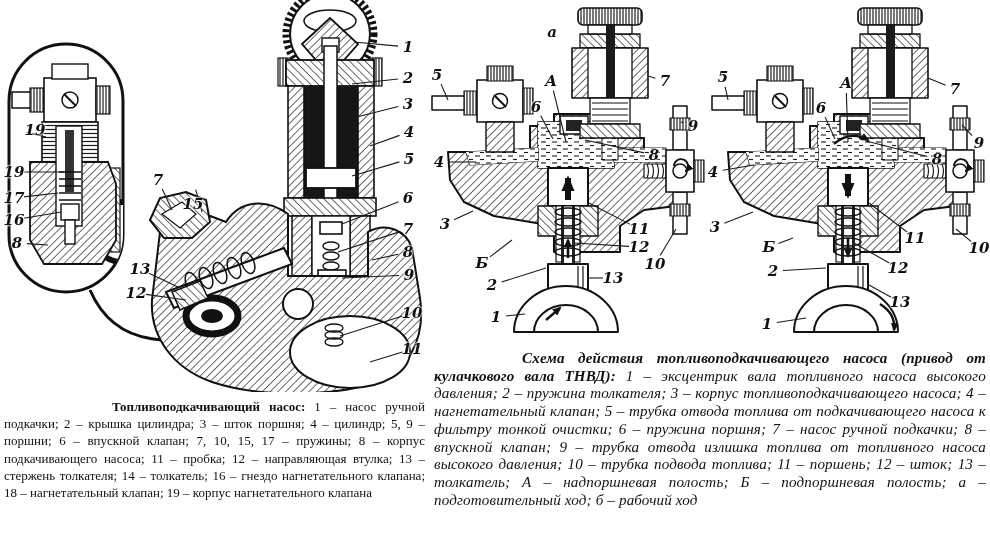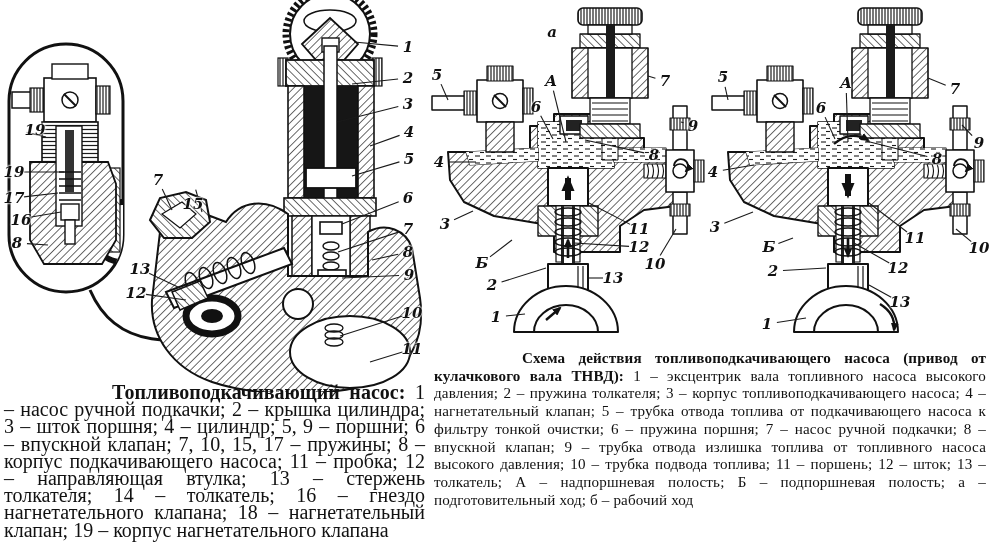--- a/index.html
+++ b/index.html
@@ -17,26 +17,26 @@
     position:absolute;z-index:6;transform:translate(-50%,-50%);
     font:italic bold 15px "DejaVu Serif",serif;color:#111;
     text-shadow:0 0 2px #fff,0 0 2px #fff,0 0 3px #fff;
     white-space:nowrap;pointer-events:none;
   }
   .caption{
     position:absolute;z-index:4;text-align:justify;color:#111;
   }
   .cap-title{font-weight:bold;}
   .caption-left{
-    left:4px;top:384px;width:421px;
-    font-size:20px;line-height:17.2px;text-indent:108px;
+    left:4px;top:398px;width:421px;
+    font-size:13px;line-height:17.2px;text-indent:108px;
   }
   .caption-right{
     left:434px;top:350px;width:552px;
-    font-size:15.1px;line-height:17.7px;text-indent:88px;letter-spacing:0.01em;
+    font-size:15.1px;line-height:17.7px;text-indent:88px;letter-spacing:0.01em;font-style:italic;
   }
 </style>
 </head>
 <body>
 
 <div class="page" id="page">
 
   <svg class="art" id="art-left" width="430" height="392" viewBox="0 0 430 392">
     <defs>
       <pattern id="hatchA" width="5.5" height="5.5" patternUnits="userSpaceOnUse" patternTransform="rotate(45)">
@@ -328,21 +328,21 @@
     <div class="co" style="left: 409px; top: 275px;">9</div>
     <div class="co" style="left: 412px; top: 313px;">10</div>
     <div class="co" style="left: 412px; top: 349px;">11</div>
     <div class="co" style="left: 158px; top: 180px;">7</div>
     <div class="co" style="left: 193px; top: 180px; margin-top: 24px;">15</div>
     <div class="co" style="left: 140px; top: 269px;">13</div>
     <div class="co" style="left: 136px; top: 293px;">12</div>
     <div class="co" style="left: 35px; top: 130px; text-align: center;">19</div>
     <div class="co" style="left: 14px; top: 172px;">19</div>
     <div class="co" style="left: 14px; top: 198px;">17</div>
-    <div class="co" style="left: 21px; top: 220px;">16</div>
+    <div class="co" style="left: 14px; top: 220px;">16</div>
     <div class="co" style="left: 17px; top: 243px;">8</div>
     <div class="co" style="left: 437px; top: 75px;">5</div>
     <div class="co" style="left: 552px; top: 32px;">a</div>
     <div class="co" style="left: 551px; top: 81px;">А</div>
     <div class="co" style="left: 536px; top: 107px;">6</div>
     <div class="co" style="left: 665px; top: 81px;">7</div>
     <div class="co" style="left: 693px; top: 126px;">9</div>
     <div class="co" style="left: 439px; top: 162px;">4</div>
     <div class="co" style="left: 654px; top: 155px;">8</div>
     <div class="co" style="left: 445px; top: 224px;">3</div>

